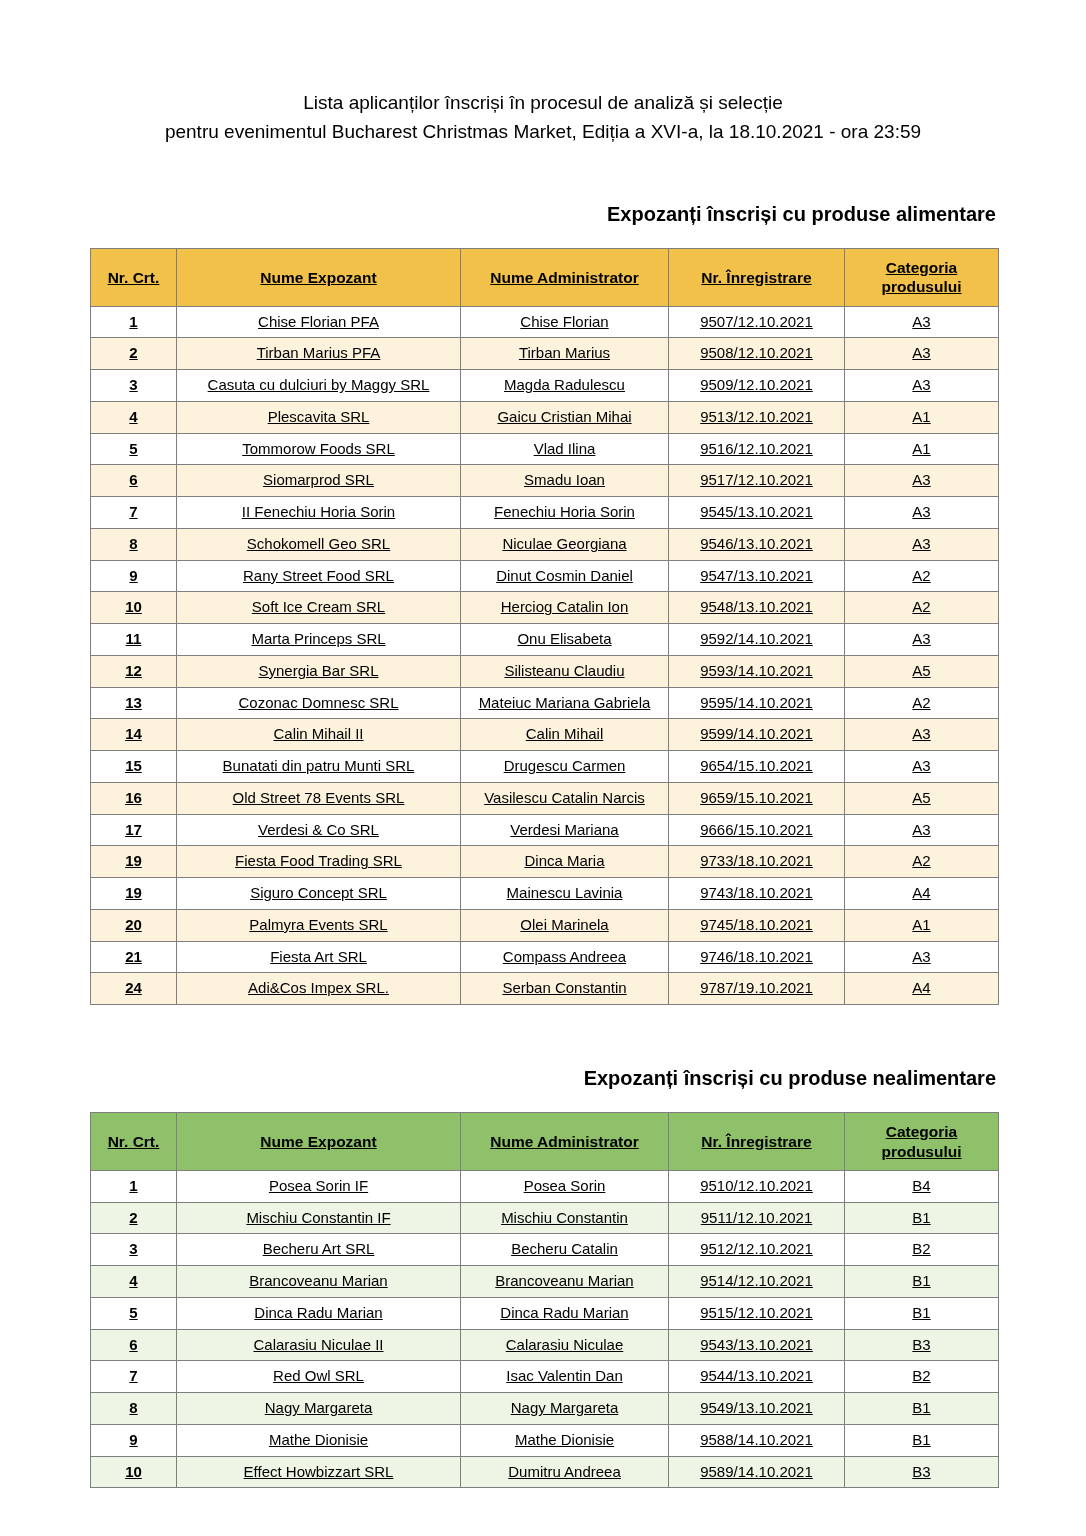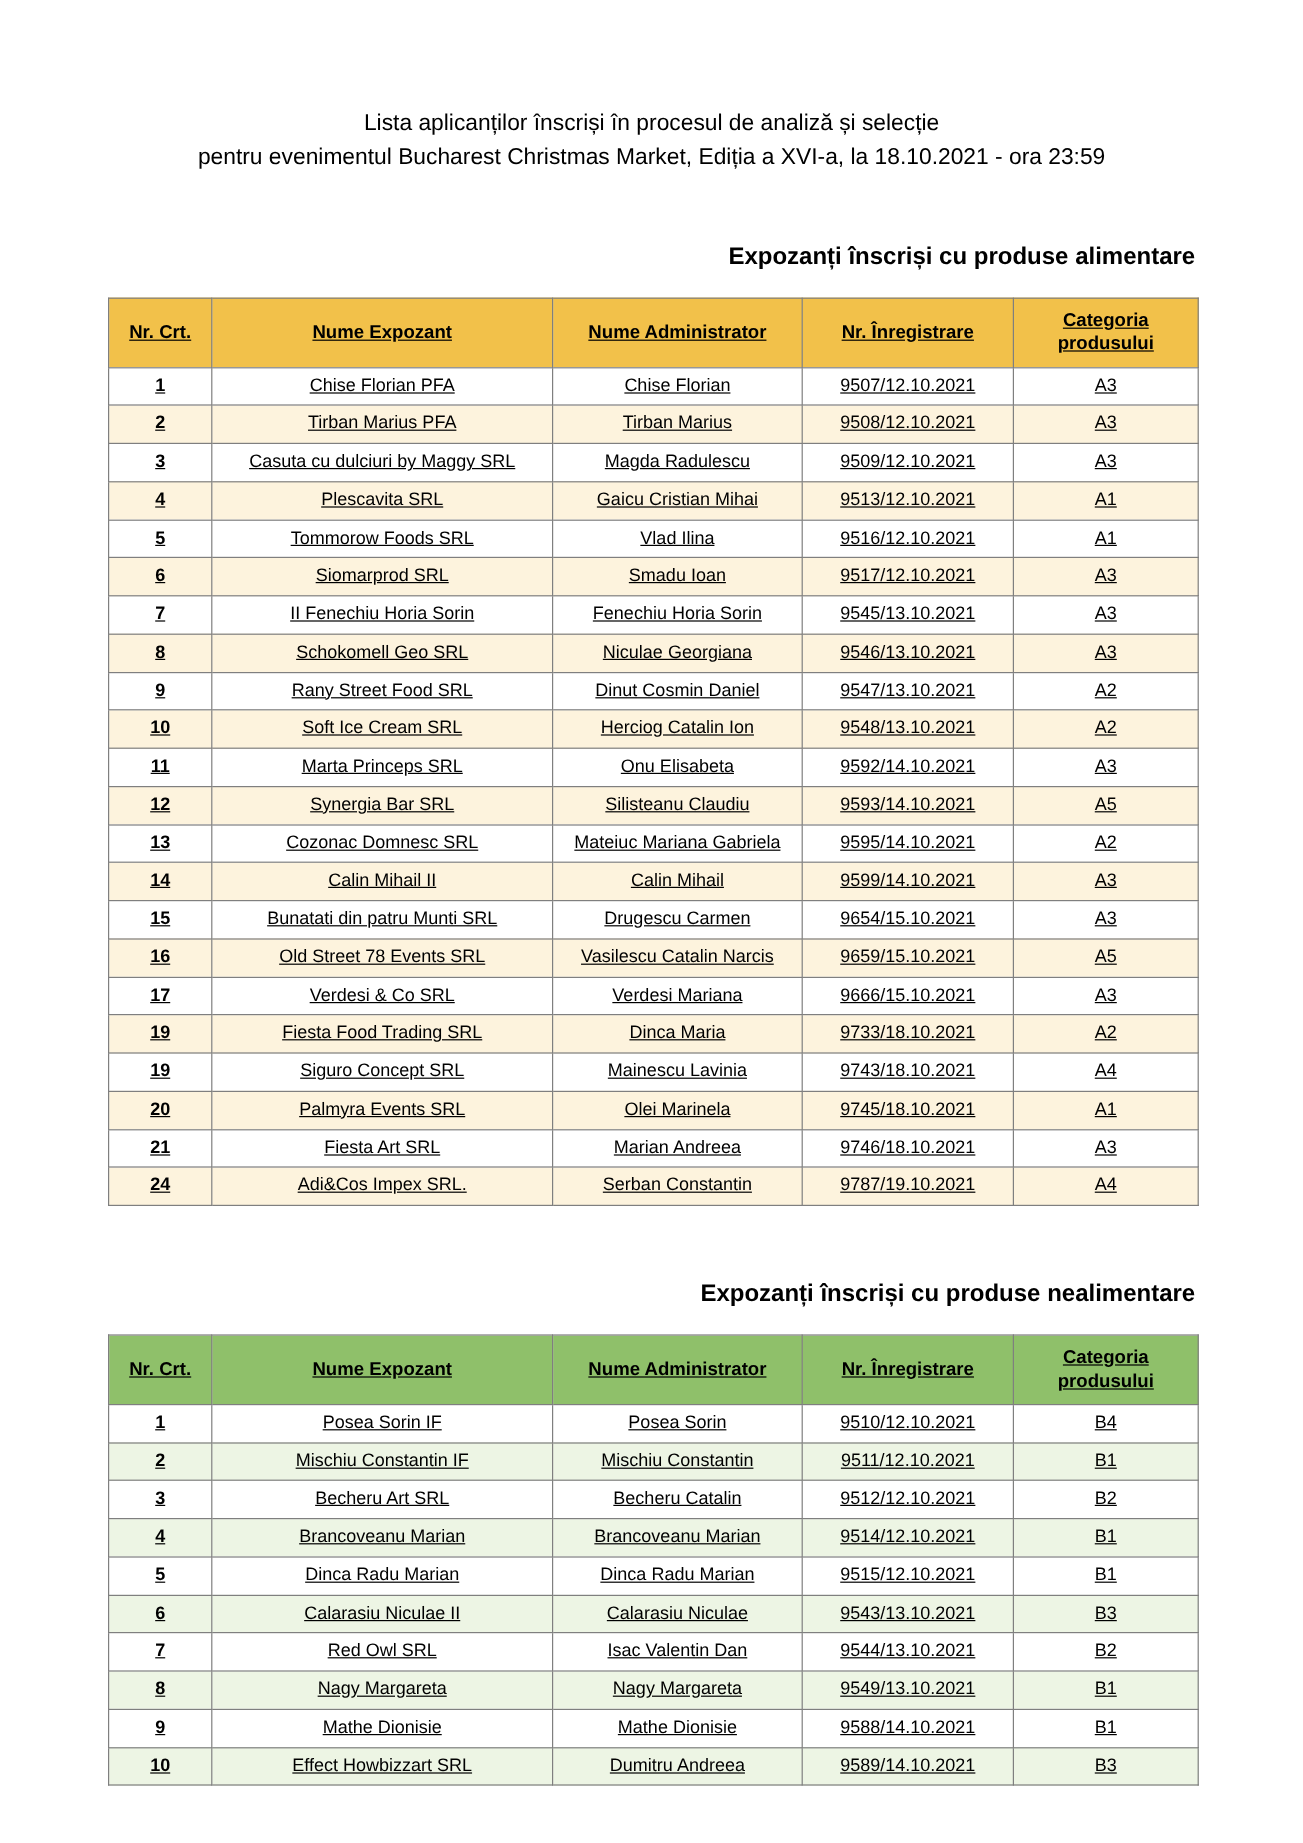--- a/index.html
+++ b/index.html
@@ -244,21 +244,21 @@
         <tr>
           <td class="nr">20</td>
           <td>Palmyra Events SRL</td>
           <td>Olei Marinela</td>
           <td>9745/18.10.2021</td>
           <td>A1</td>
         </tr>
         <tr>
           <td class="nr">21</td>
           <td>Fiesta Art SRL</td>
-          <td>Marian Andreea</td>
+          <td>Compass Andreea</td>
           <td>9746/18.10.2021</td>
           <td>A3</td>
         </tr>
         <tr>
           <td class="nr">24</td>
           <td>Adi&amp;Cos Impex SRL.</td>
           <td>Serban Constantin</td>
           <td>9787/19.10.2021</td>
           <td>A4</td>
         </tr>

